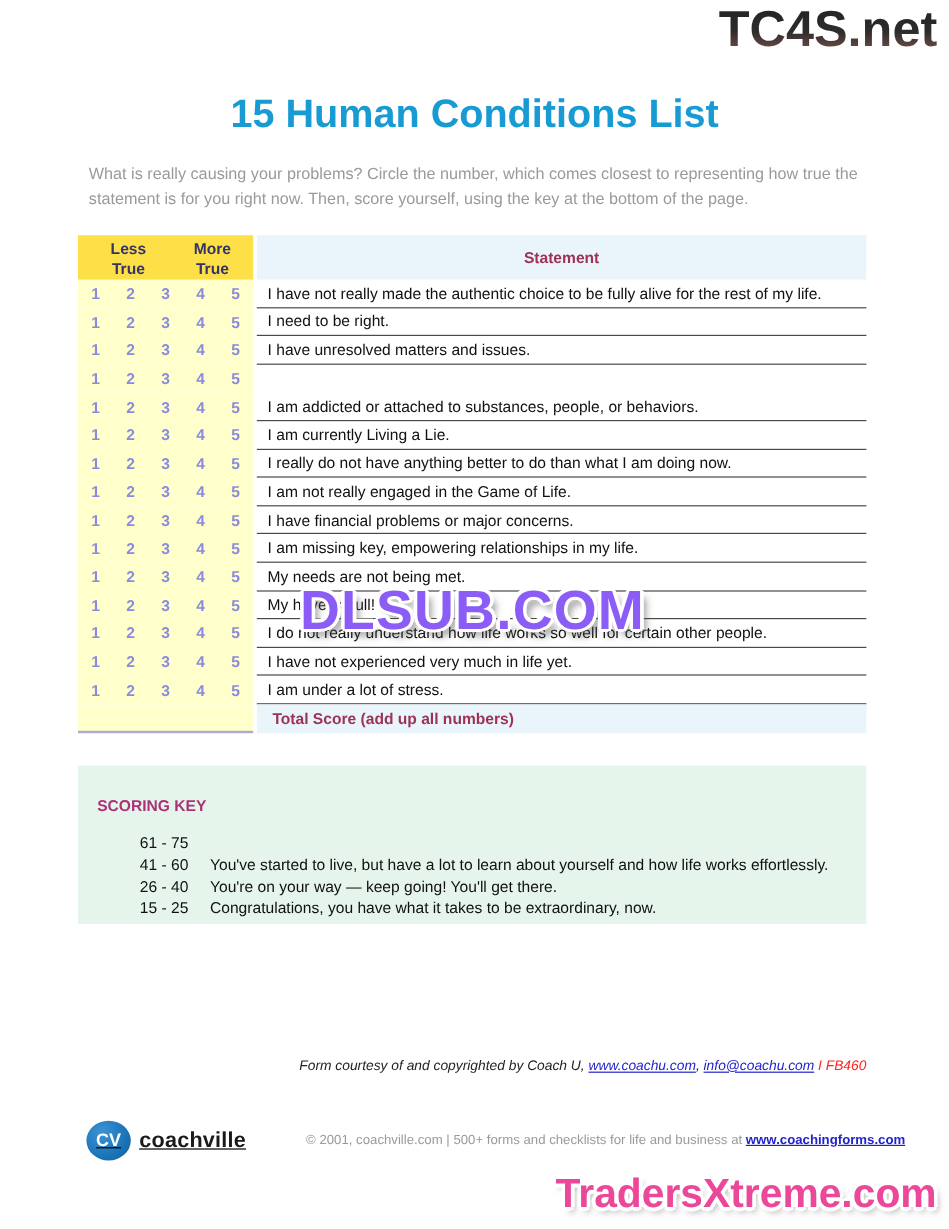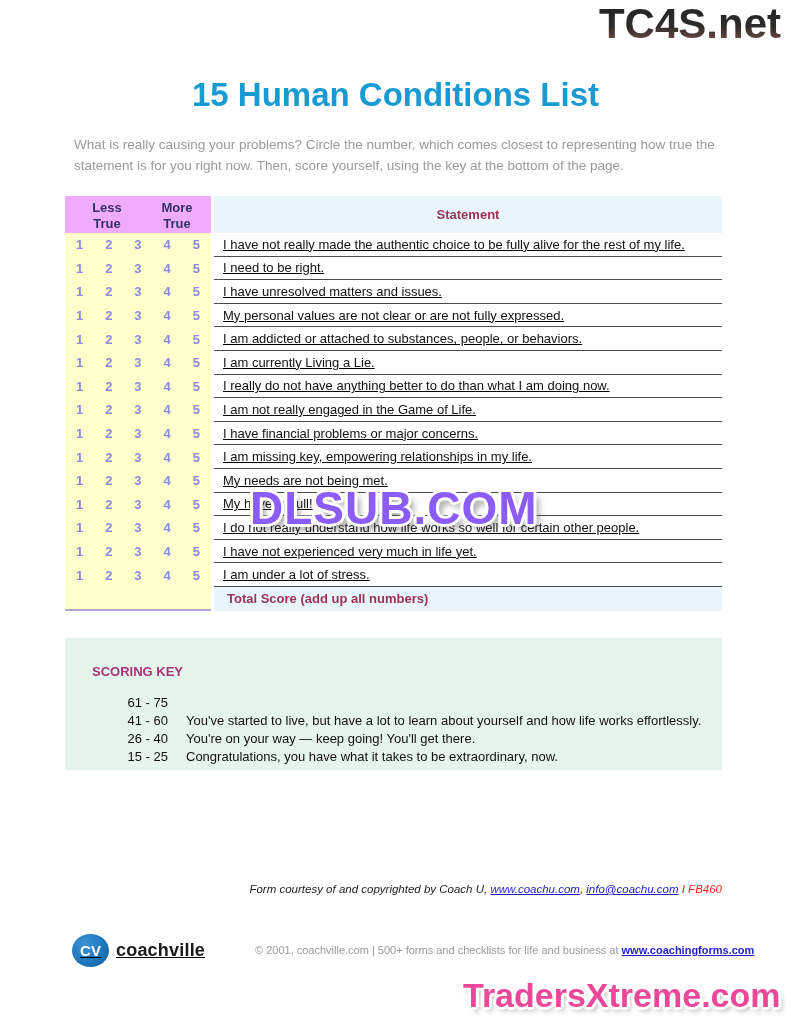--- a/index.html
+++ b/index.html
@@ -38,52 +38,52 @@
     font-size:33px;font-weight:bold;color:#189ad2;letter-spacing:0px;
   }
   .intro{
     position:absolute;top:135px;left:74px;width:650px;
     font-size:13.5px;line-height:1.55;color:#9a9a9a;
   }
   
   .tbl{position:absolute;top:196px;left:65px;width:657px;}
   .tbl-head{display:flex;height:37px;}
   .head-left{
-    width:146px;background:#f0abfc;position:relative;margin-right:3px;
+    width:146px;background:#fde047;position:relative;margin-right:3px;
     color:#333366;font-weight:bold;font-size:13px;
   }
   .head-left .lbl{position:absolute;top:4px;width:44px;text-align:center;line-height:1.25;white-space:pre-line;}
   .lbl-less{left:20px;}
   .lbl-more{left:90px;}
   .head-right{
     width:508px;background:#eaf4fb;display:flex;align-items:center;justify-content:center;
     color:#9c3357;font-weight:bold;font-size:13px;
   }
   .t-row{display:flex;height:23.6px;}
   .num-cell{
     width:146px;background:#ffffcb;margin-right:3px;
     display:flex;align-items:center;
   }
   .num-cell span{width:20%;text-align:center;font-size:13px;font-weight:bold;color:#8a8ade;}
   .stmt-cell{
     width:508px;border-bottom:1px solid #4a4a4a;
-    display:flex;align-items:center;box-sizing:border-box;text-decoration:underline;
+    display:flex;align-items:center;box-sizing:border-box;
   }
   .stmt-text{font-size:13px;color:#111;padding-left:9px;white-space:nowrap;}
   .total-row{display:flex;height:24px;}
   .total-left{width:146px;background:#ffffcb;margin-right:3px;border-bottom:2px solid #b0a8d0;box-sizing:border-box;}
   .total-right{
     width:508px;background:#eaf4fb;display:flex;align-items:center;
     font-size:13px;font-weight:bold;color:#9c3357;
   }
   .total-right span{padding-left:13px;}
   
   .score-panel{
     position:absolute;top:638px;left:65px;width:657px;height:132px;
-    background:#e6f5ec;box-sizing:border-box;padding:26px 0 0 27px;
+    background:#e6f5ec;box-sizing:border-box;padding:26px 0 0 16px;
   }
   .score-head{font-size:13px;font-weight:bold;color:#aa3377;}
   .score-rows{margin-top:15px;}
   .score-row{display:flex;line-height:18px;font-size:13px;color:#111;}
   .score-range{width:76px;text-align:right;margin-right:18px;flex:none;}
   
   .form-credit{
     position:absolute;top:883px;right:69px;
     font-size:11.5px;font-style:italic;color:#222;white-space:nowrap;
   }
@@ -165,23 +165,20 @@
   </div>
 
   <div class="t-row">
     <div class="num-cell">
       <span>1</span>
       <span>2</span>
       <span>3</span>
       <span>4</span>
       <span>5</span>
     </div>
-    <div class="stmt-cell">
-      <span class="stmt-text">My personal values are not clear or are not fully expressed.</span>
-    </div>
   </div>
 
   <div class="t-row">
     <div class="num-cell">
       <span>1</span>
       <span>2</span>
       <span>3</span>
       <span>4</span>
       <span>5</span>
     </div>

